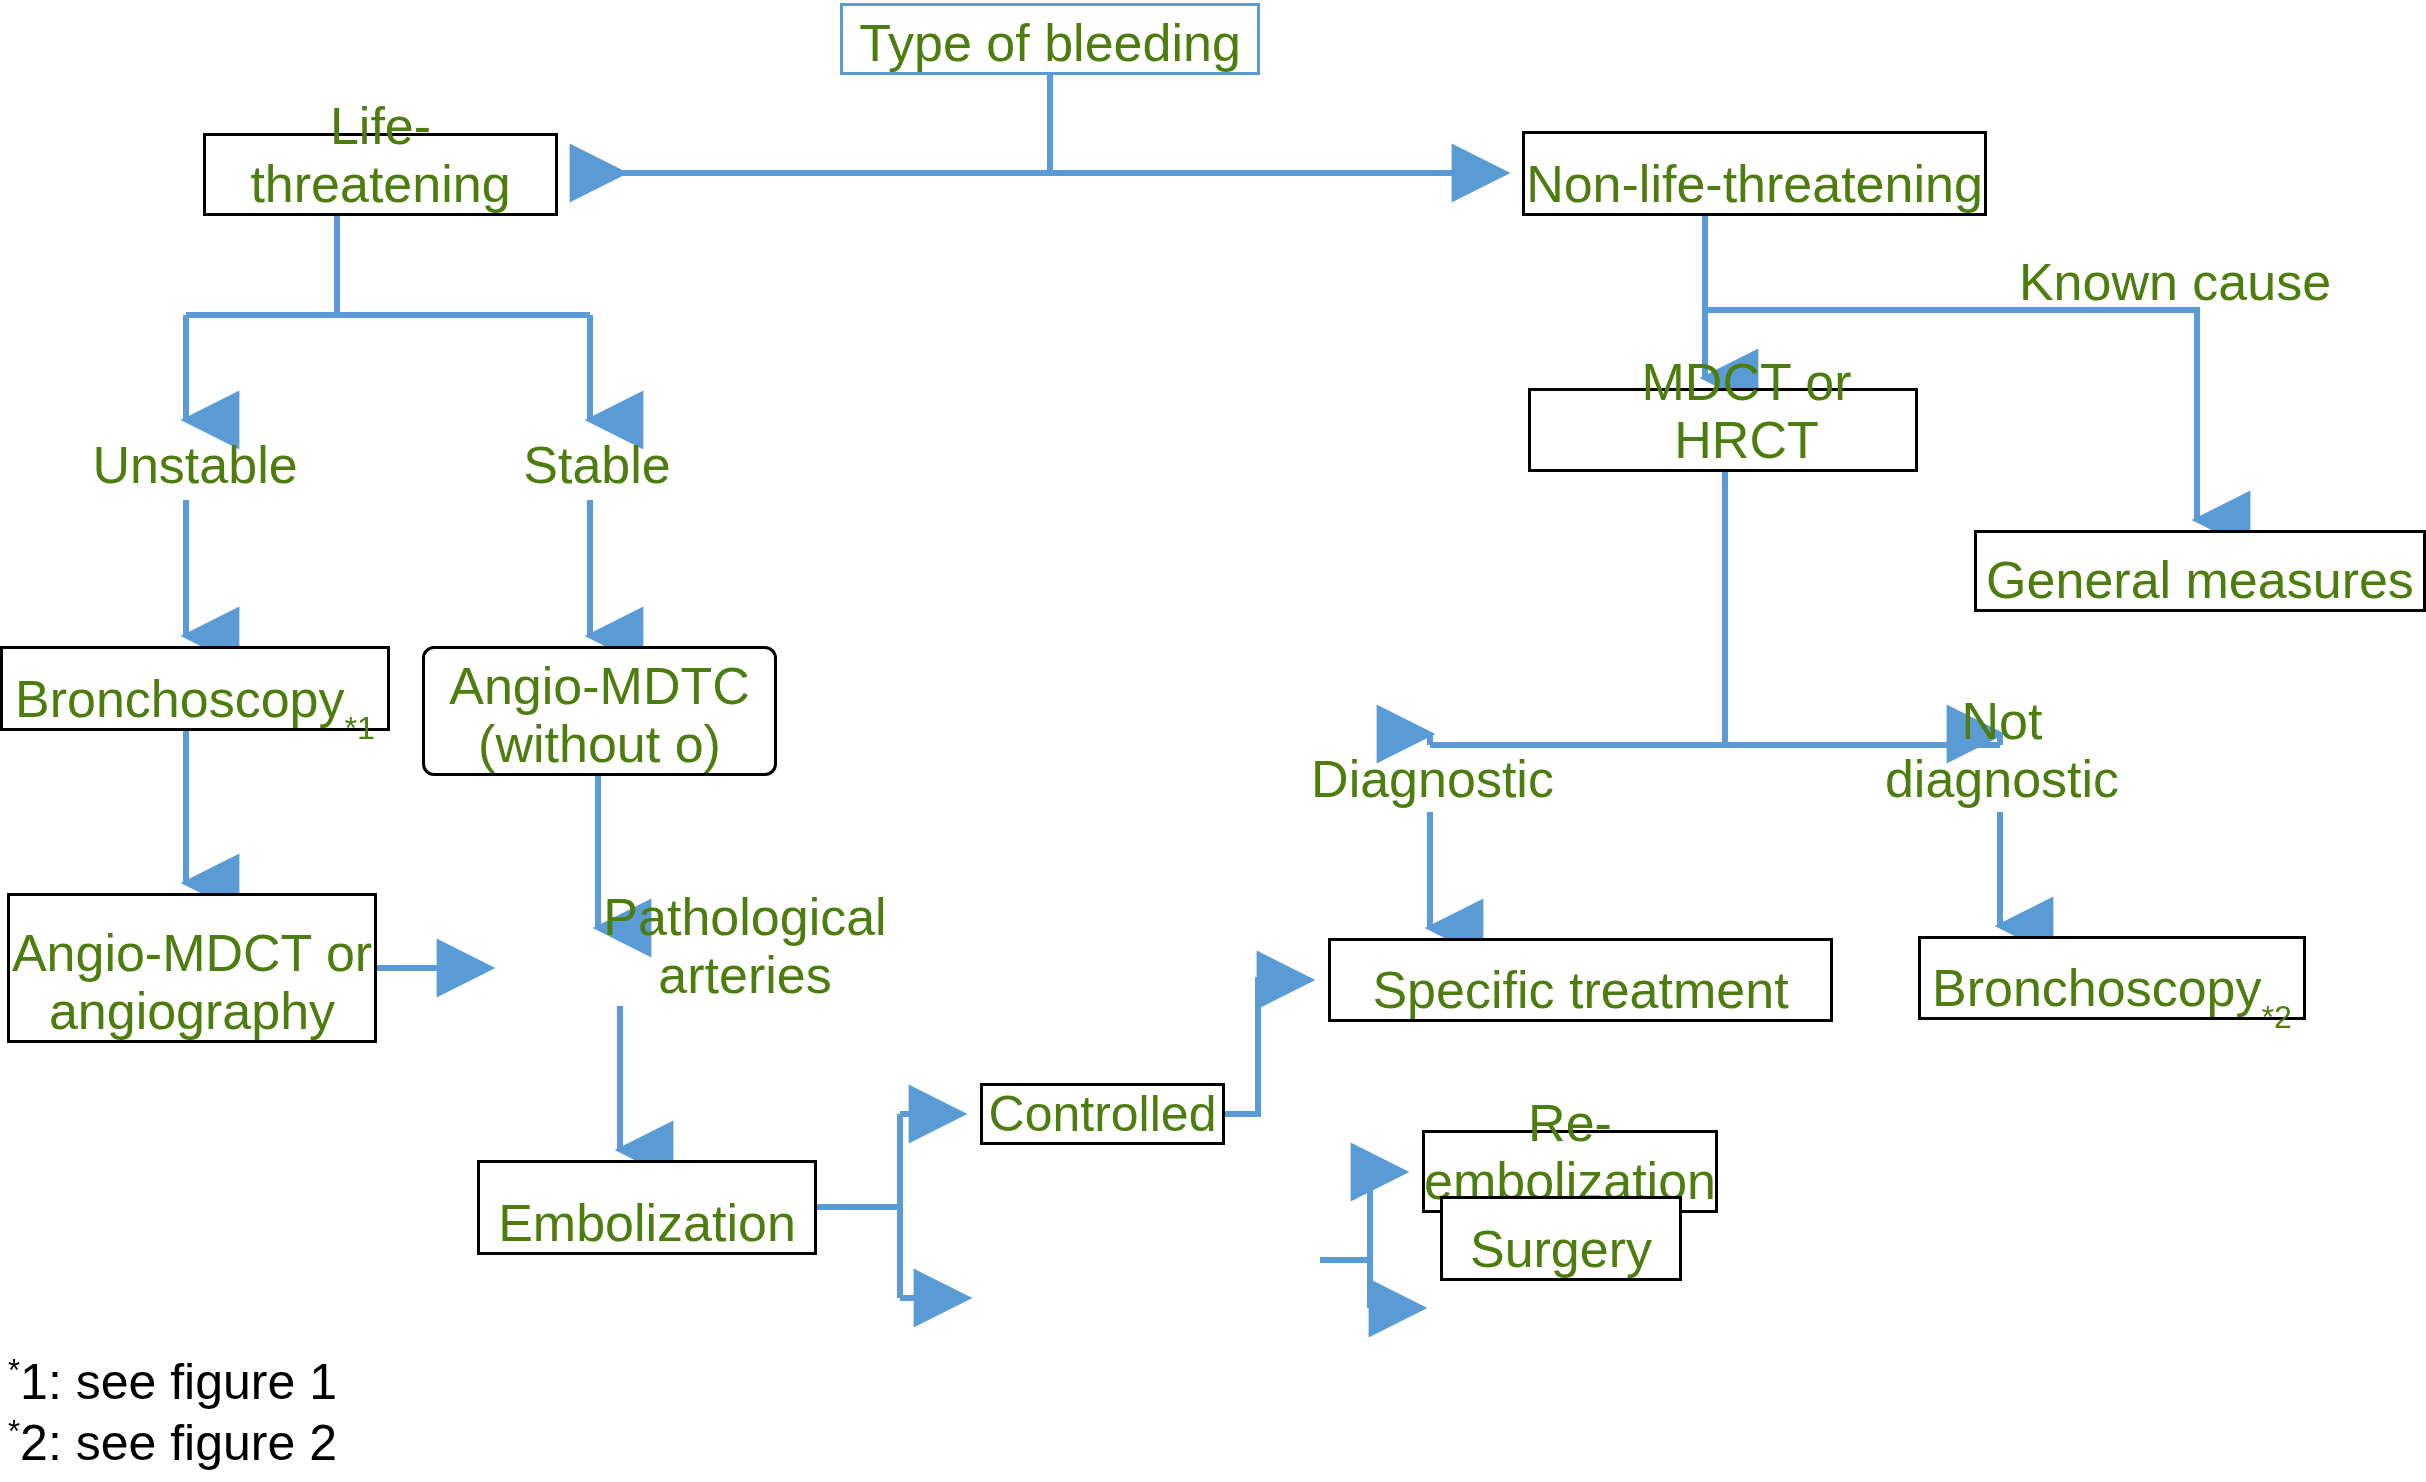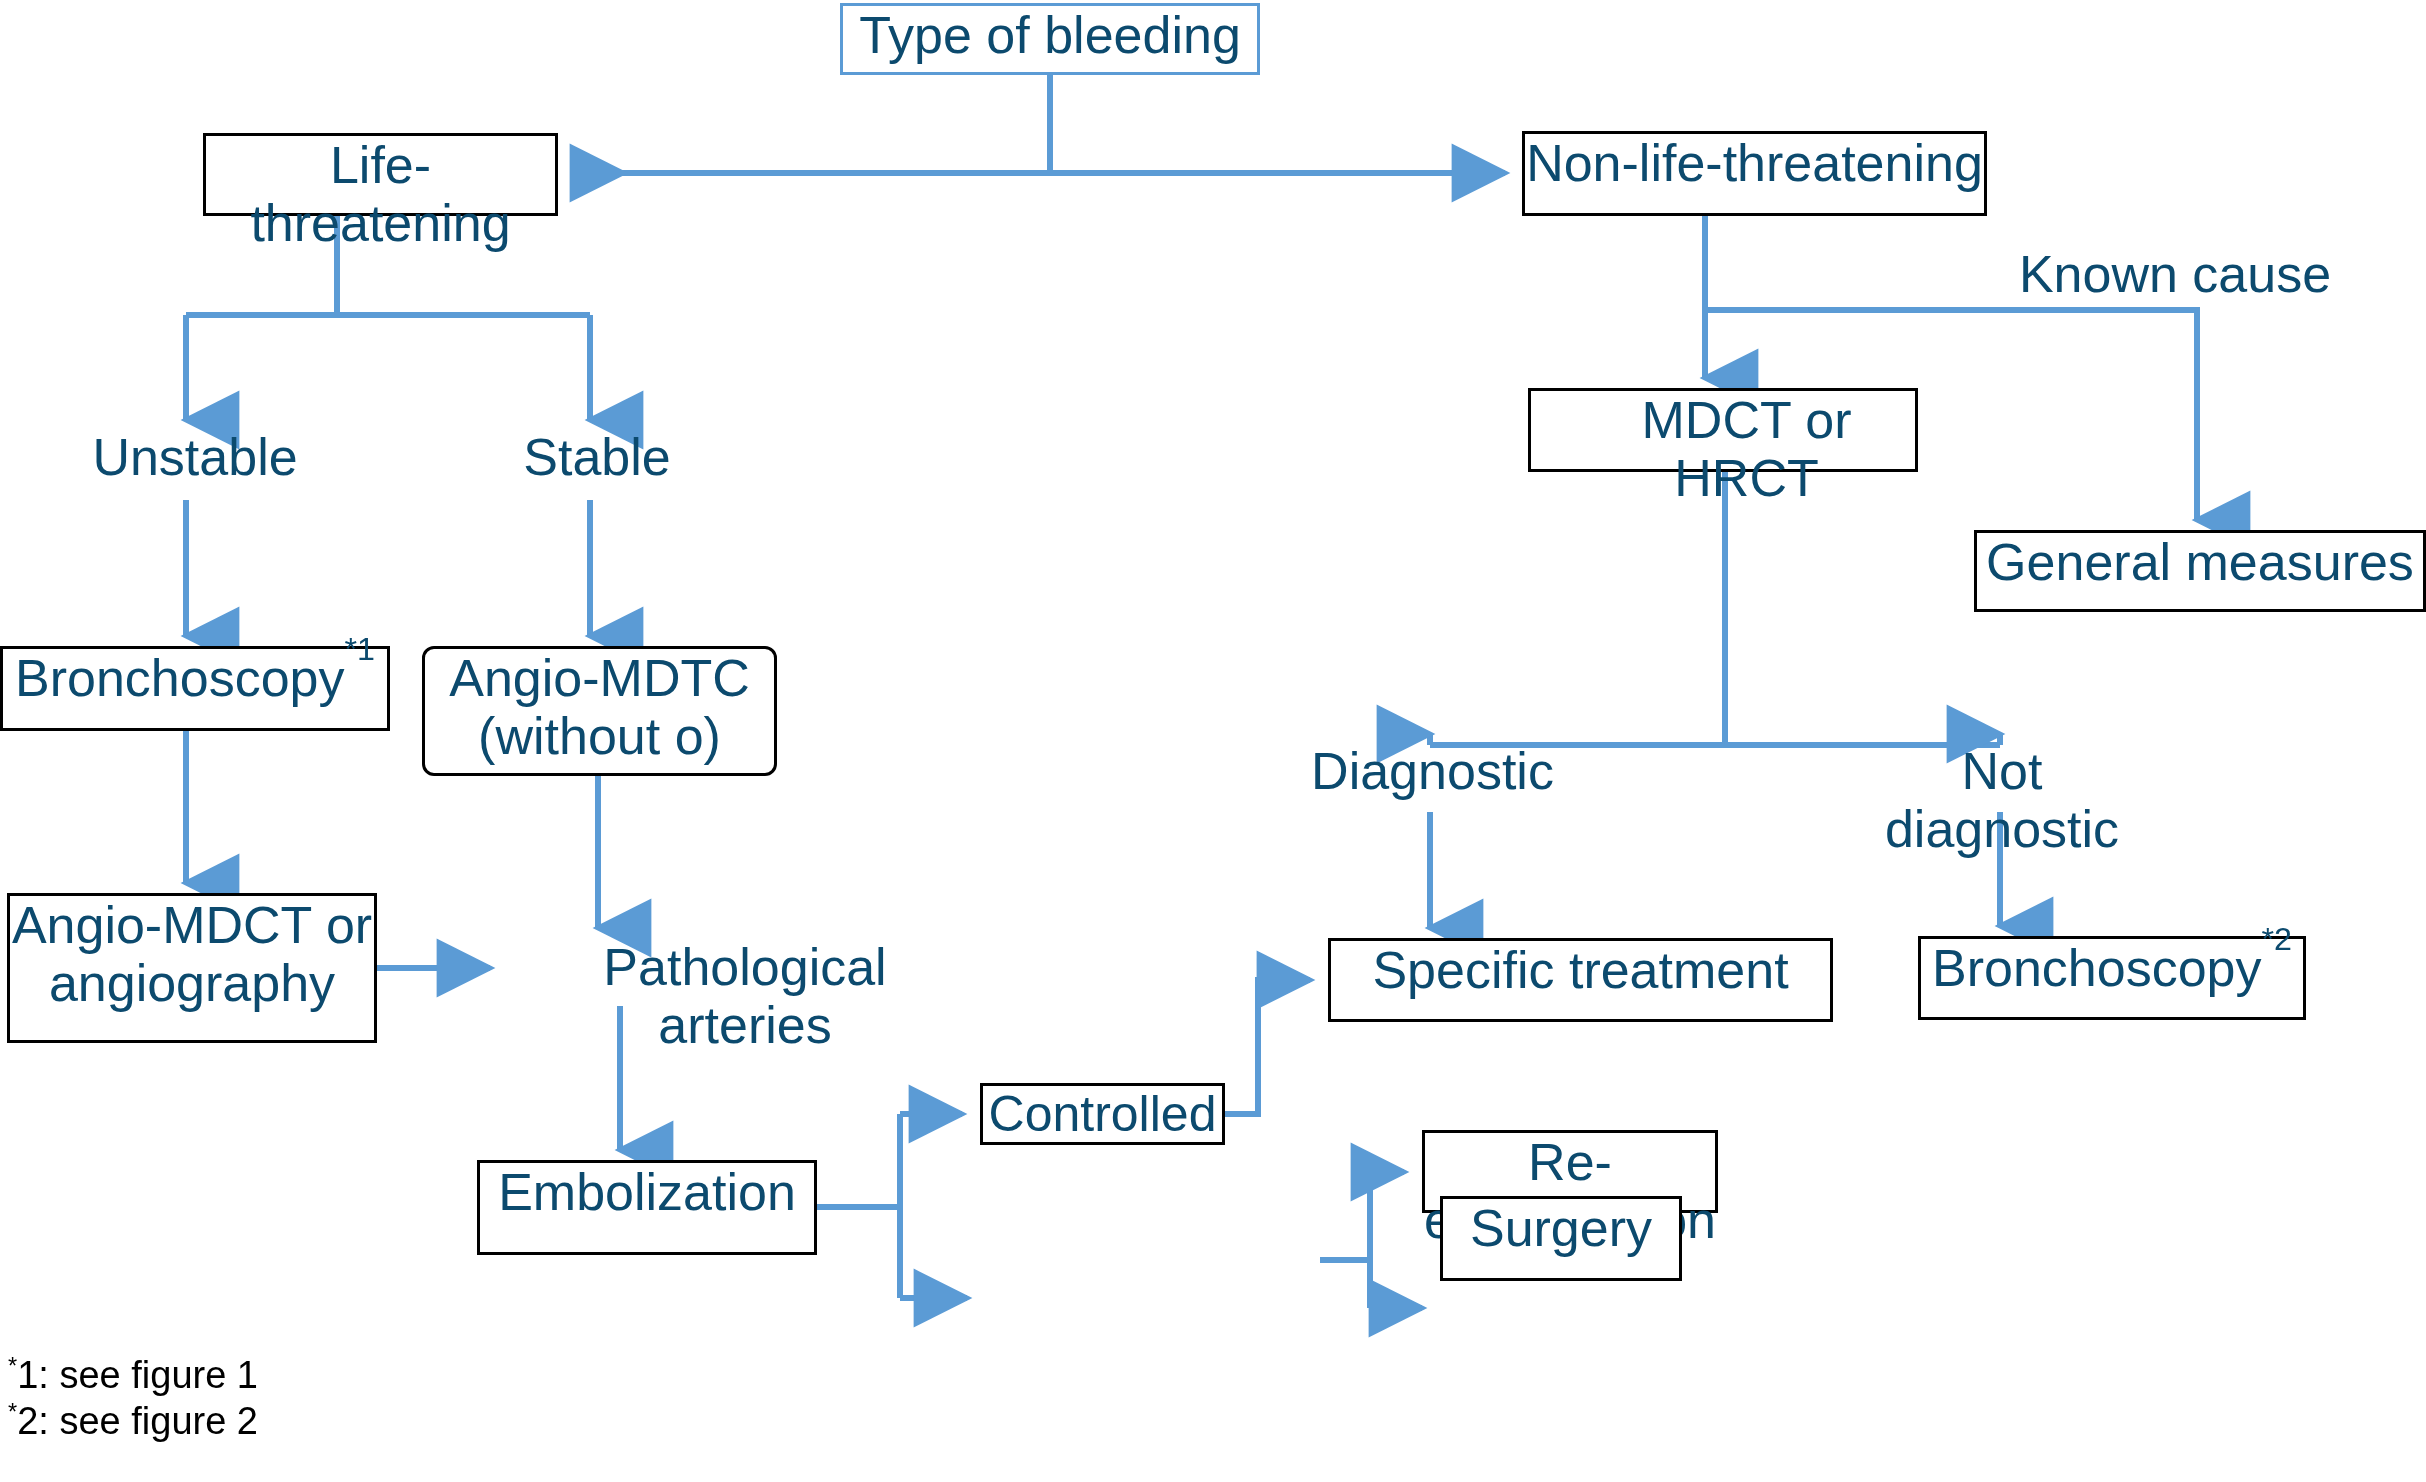--- a/index.html
+++ b/index.html
@@ -19,24 +19,24 @@
     position: absolute;
     left: 0;
     top: 0;
     width: 2426px;
     height: 1482px;
     pointer-events: none;
   }
   .node {
     position: absolute;
     display: flex;
-    align-items: flex-start;
+    align-items: flex-end;
     justify-content: center;
     text-align: center;
-    color: #0c4a6e;
+    color: #4d7c0f;
     line-height: 1.12;
     white-space: pre-line;
     box-sizing: border-box;
   }
   .boxed {
     border: 3px solid #000000;
     background: #ffffff;
   }
   .boxed-blue {
     border: 3px solid #5b9bd5;
@@ -49,21 +49,21 @@
   .fs-md { font-size: 50px; }
   .sup {
     font-size: 0.62em;
     vertical-align: super;
     line-height: 0;
   }
   .footnotes {
     position: absolute;
     left: 8px;
     top: 1352px;
-    font-size: 38px;
+    font-size: 50px;
     color: #000000;
     line-height: 1.22;
   }
   .footnotes div { white-space: pre; }
 </style>
 </head>
 <body>
 
 <div id="canvas">
 

